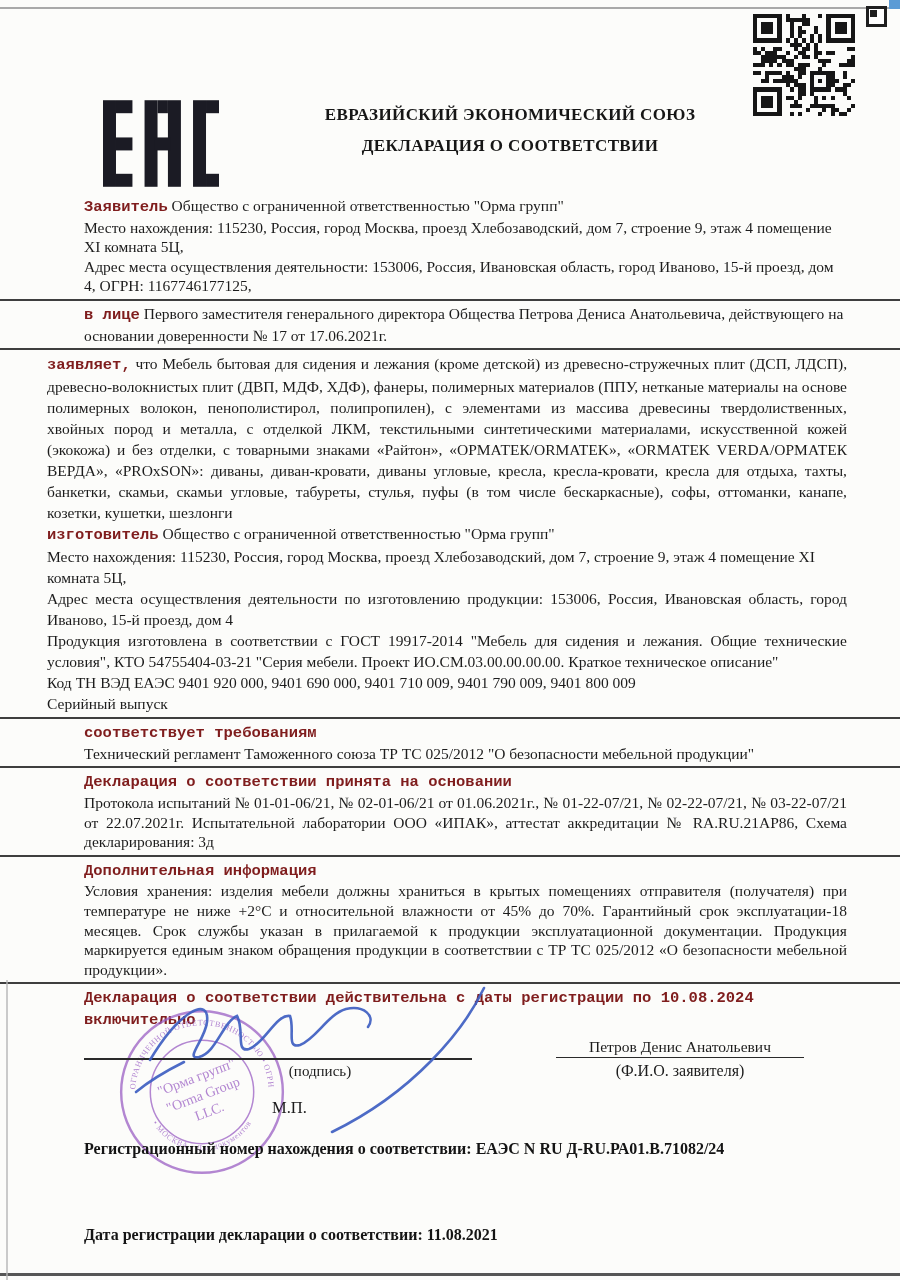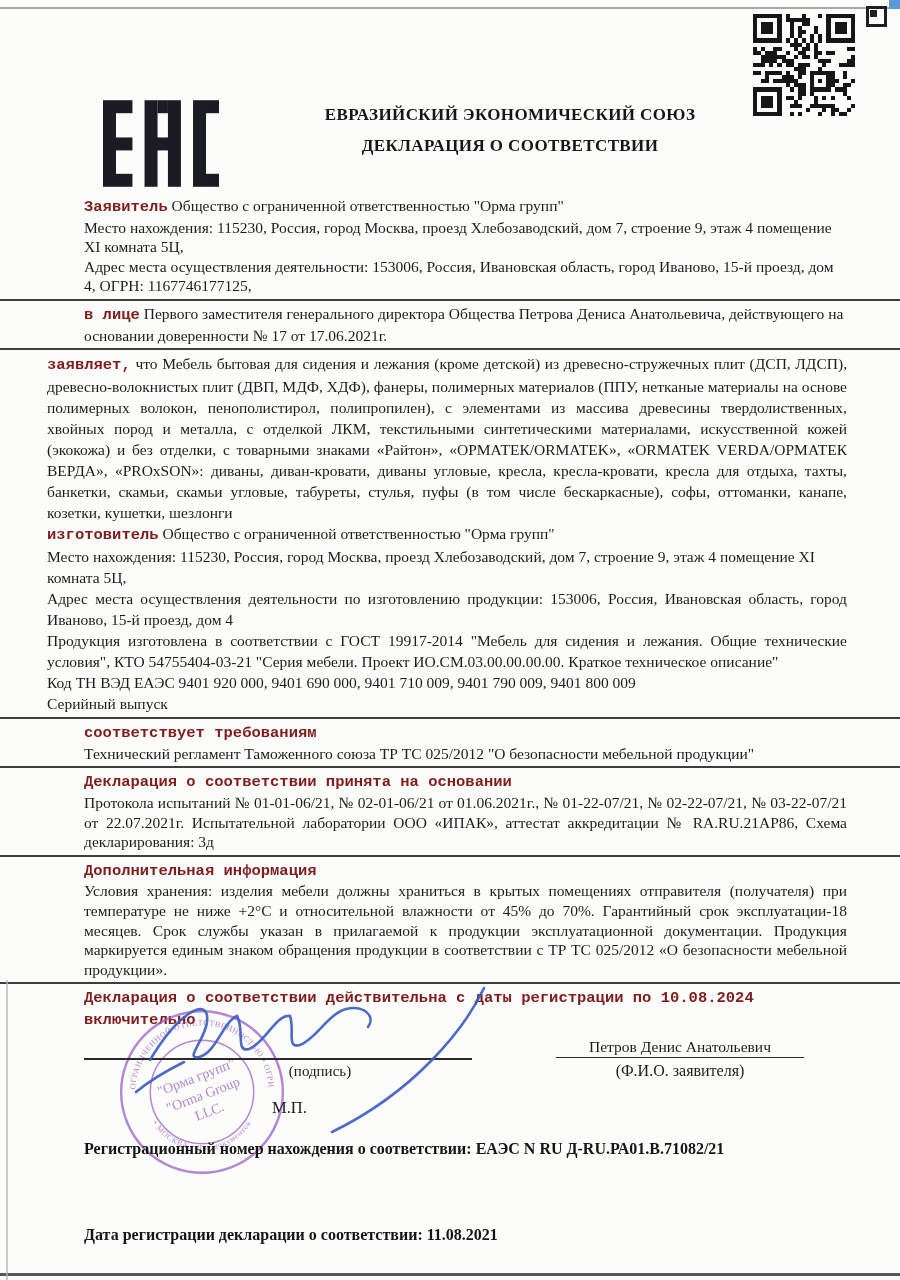--- a/index.html
+++ b/index.html
@@ -463,21 +463,21 @@
   <svg class="autograph" viewBox="0 0 440 178">
     <g fill="none" stroke="#3f5fc2" stroke-width="2.6" stroke-linecap="round" opacity="0.92">
       <path d="M 70,88 C 100,38 130,24 127,50 C 125,68 104,88 119,85 C 136,81 143,50 157,44 C 165,58 155,81 169,77 C 185,71 196,42 210,44 C 215,58 206,77 220,73 C 236,67 248,42 266,37 C 284,33 296,44 288,55"></path>
       <path d="M 404,16 C 384,58 334,120 252,160"></path>
       <path d="M 56,120 C 74,105 92,96 104,90"></path>
     </g>
   </svg>
 
   <div class="reg-line reg-number">
     <span>Регистрационный номер нахождения о соответствии:</span>
-    <span>ЕАЭС N RU Д-RU.РА01.В.71082/21</span>
+    <span>ЕАЭС N RU Д-RU.РА01.В.71082/24</span>
   </div>
   <div class="reg-line reg-date">
     <span>Дата регистрации декларации о соответствии:</span>
     <span>11.08.2021</span>
   </div>
 
   <div class="edge-bottom"></div>
   <div class="edge-left"></div>
 </div>
 

